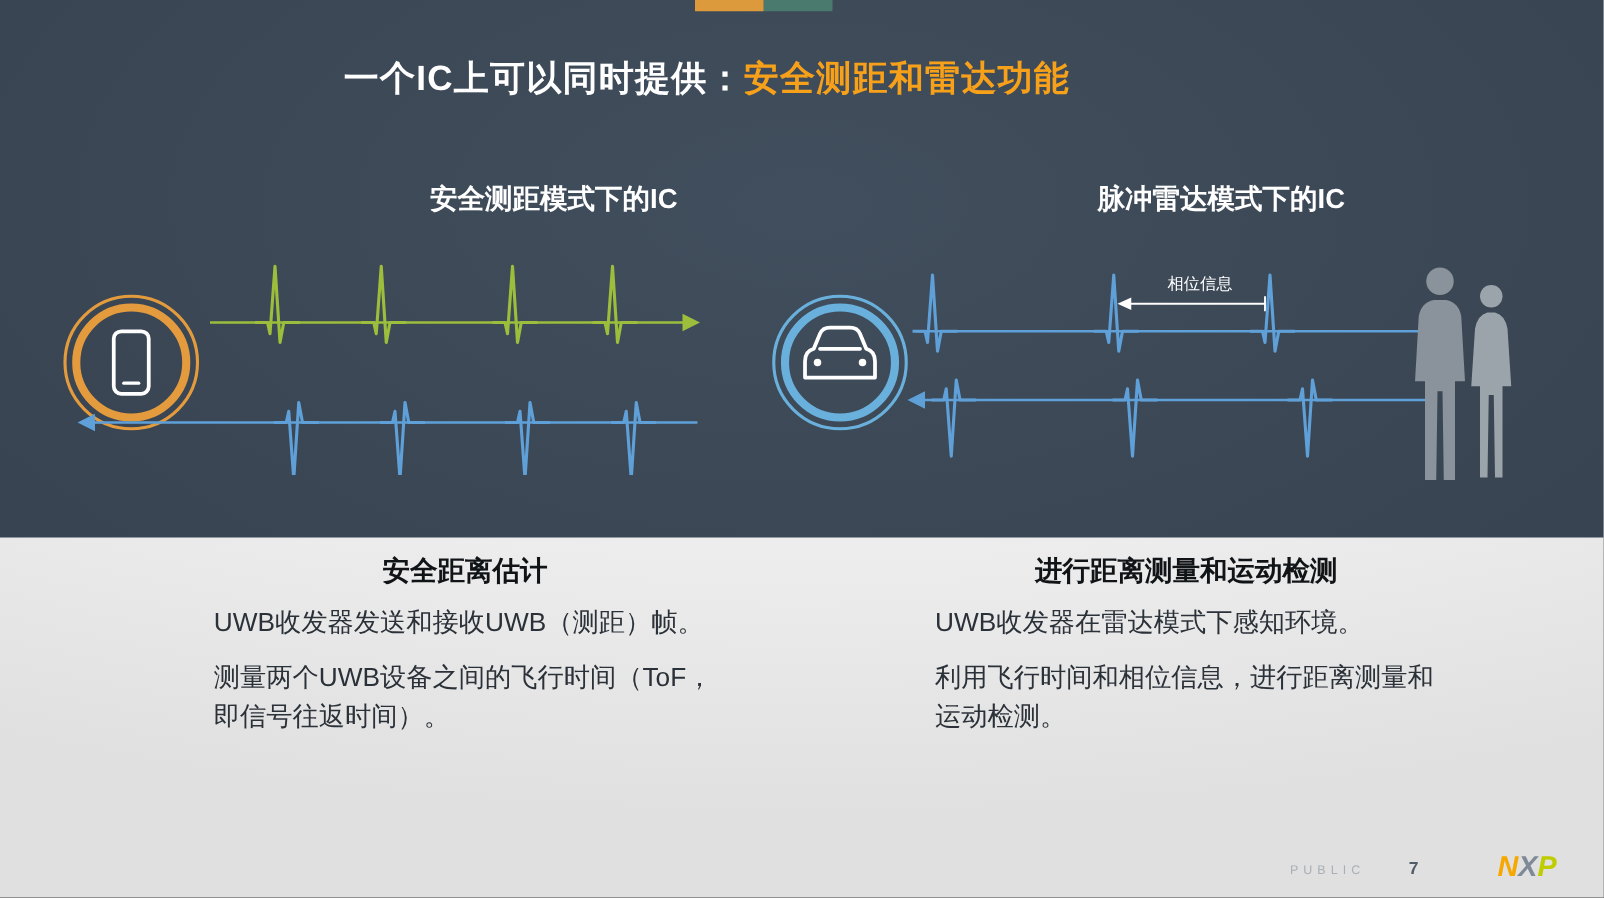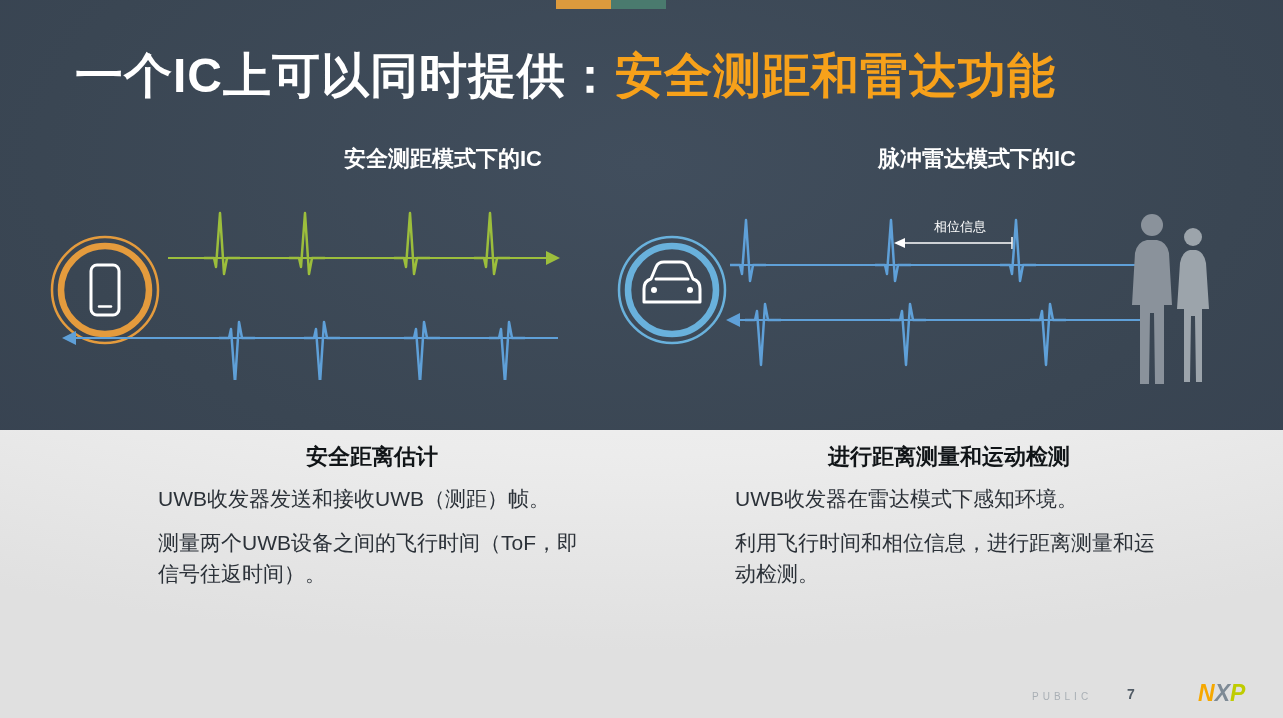--- a/index.html
+++ b/index.html
@@ -12,21 +12,21 @@
   .dark-panel{
     position:absolute;top:0;left:0;width:1283px;height:430px;
     background:radial-gradient(ellipse 1000px 520px at 50% 38%, #414e5d 0%, #3a4653 60%, #364150 100%);
   }
   .strip{position:absolute;top:0;height:9px;}
   .strip-orange{left:556px;width:55px;background:#DC9A3D;}
   .strip-teal{left:611px;width:55px;background:#4A7A6E;}
 
   .title{
     position:absolute;top:44px;left:0;width:1131px;text-align:center;
-    font-size:48px;font-weight:bold;color:#ffffff;margin:0;letter-spacing:1px;
+    font-size:28px;font-weight:bold;color:#ffffff;margin:0;letter-spacing:1px;
   }
   .title .hl{color:#F7A11A;}
 
   .col-heading{
     position:absolute;top:144px;width:420px;text-align:right;
     font-size:22px;font-weight:bold;color:#ffffff;
   }
   .col-heading.left{left:122px;}
   .col-heading.right{left:656px;}
 
@@ -41,21 +41,21 @@
   .phase-label{
     position:absolute;left:905px;top:218px;width:110px;text-align:center;
     font-size:13px;color:#ffffff;
   }
 
   
   .caption{position:absolute;top:438px;width:428px;color:#24292e;}
   .caption.left{left:158px;}
   .caption.right{left:735px;}
   .caption h3{margin:4px 0 12px 0;font-size:22px;text-align:center;color:#101417;}
-  .caption p{margin:0 0 14px 0;font-size:21px;line-height:1.45;color:#2b3138;}
+  .caption p{margin:0 0 14px 13px;font-size:21px;line-height:1.45;color:#2b3138;}
 
   
   .footer-public{
     position:absolute;left:1032px;top:691px;
     font-size:10px;letter-spacing:4px;color:#A9AFB5;font-weight:normal;
   }
   .footer-page{
     position:absolute;left:1127px;top:686px;
     font-size:14px;font-weight:bold;color:#525C66;
   }

